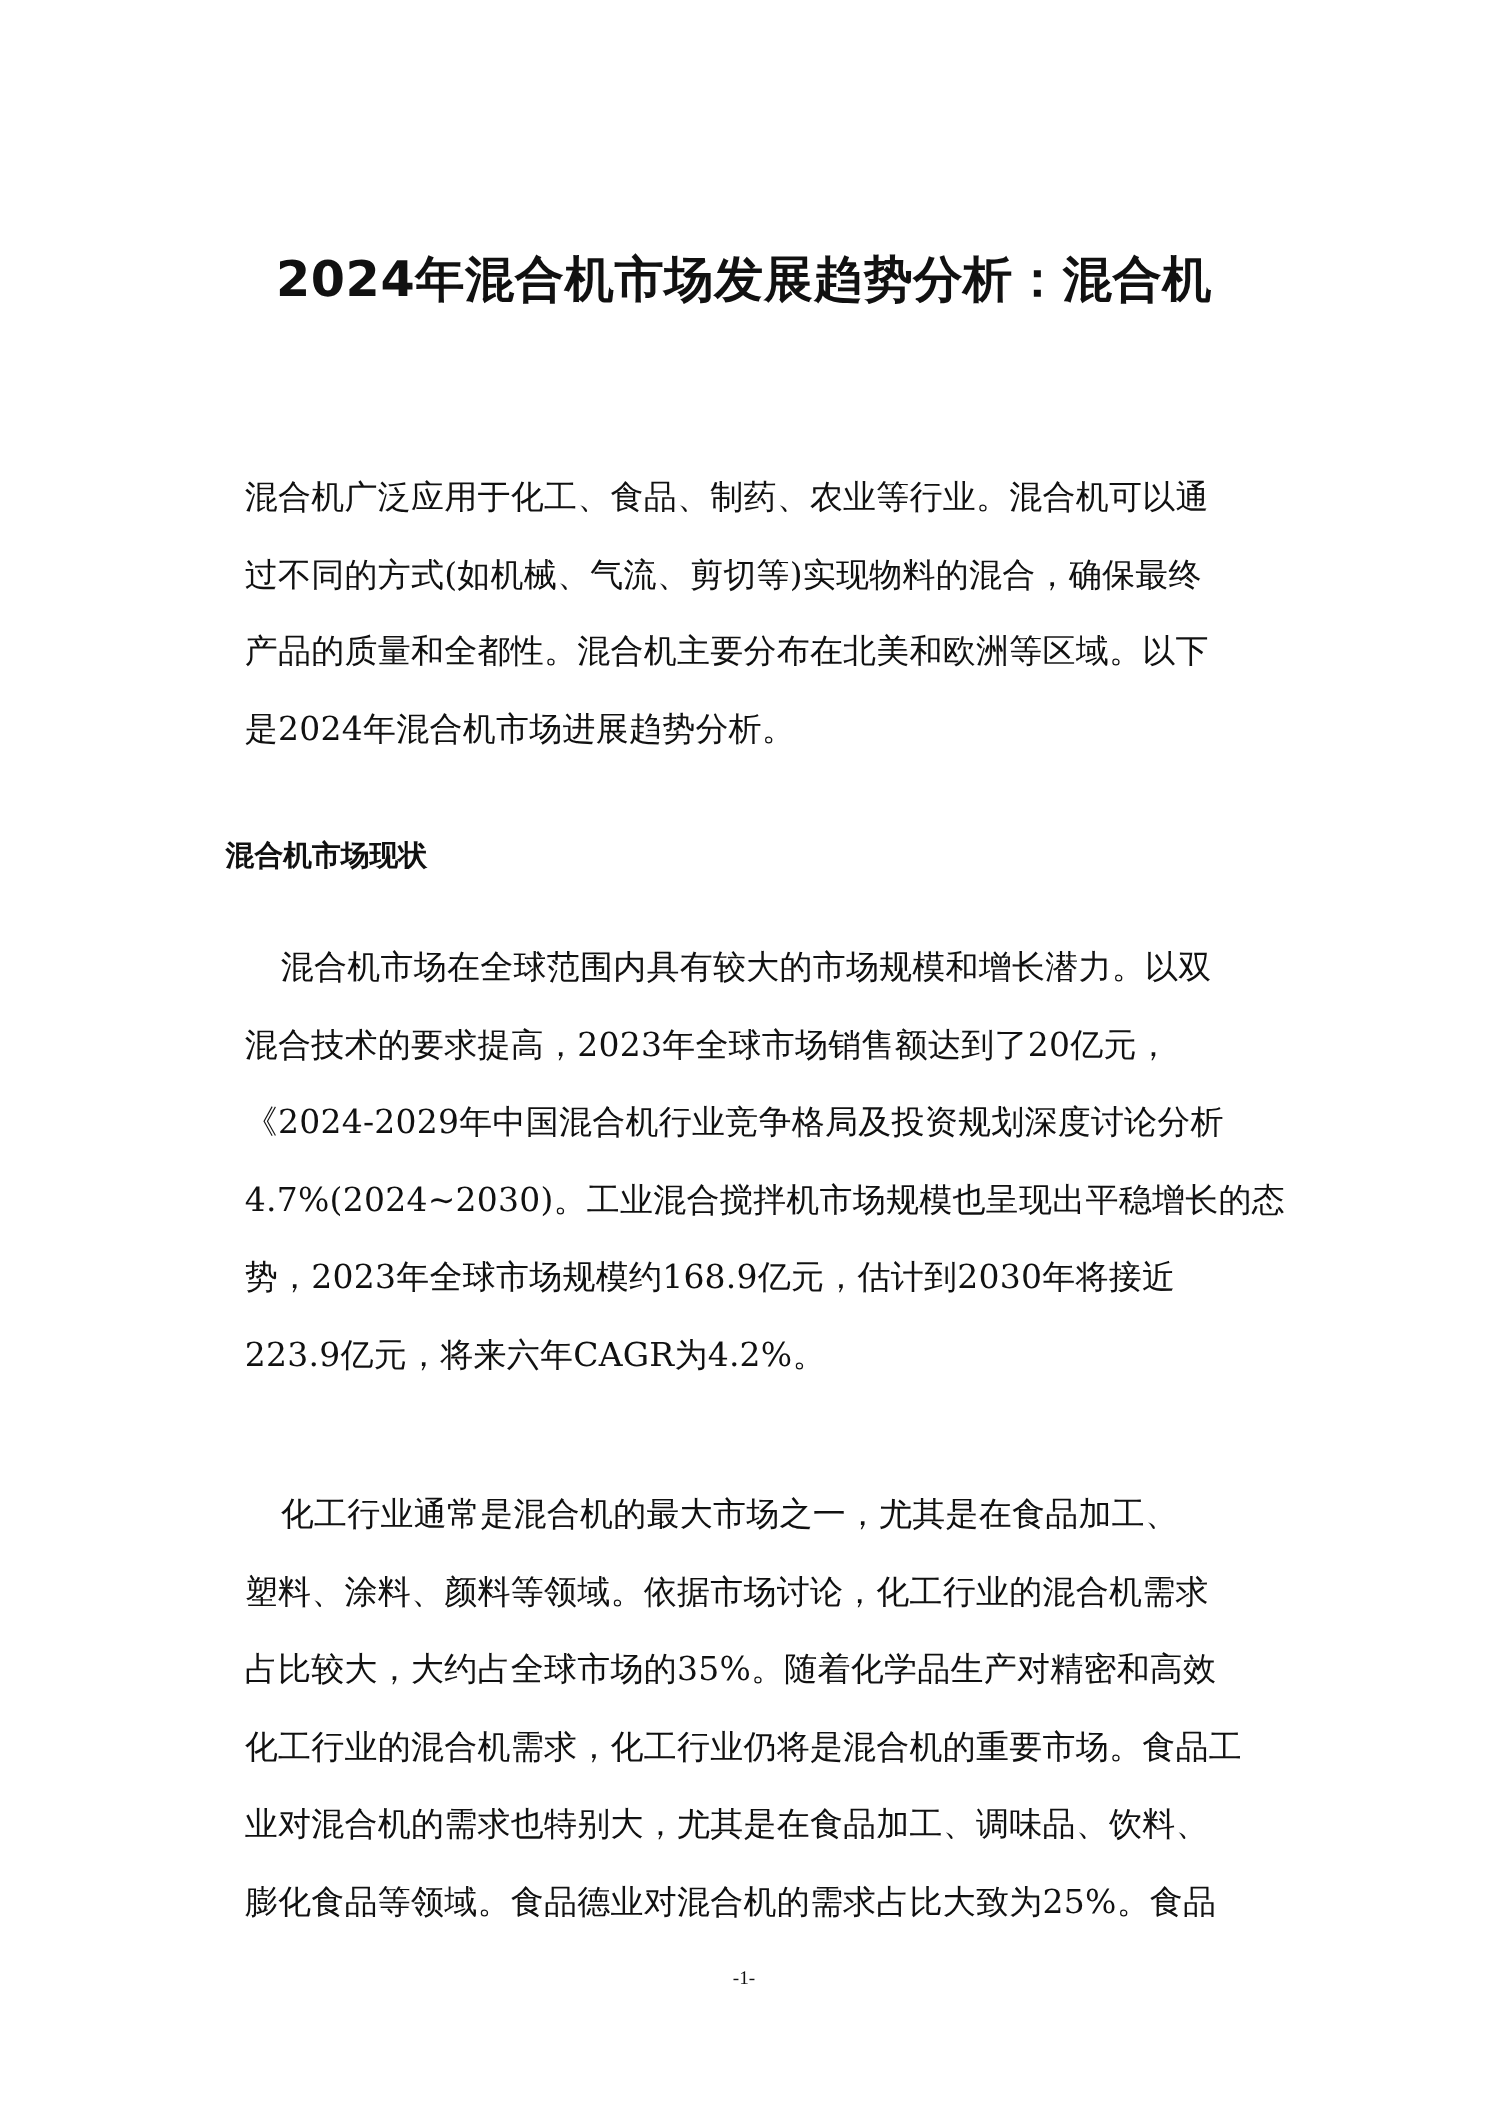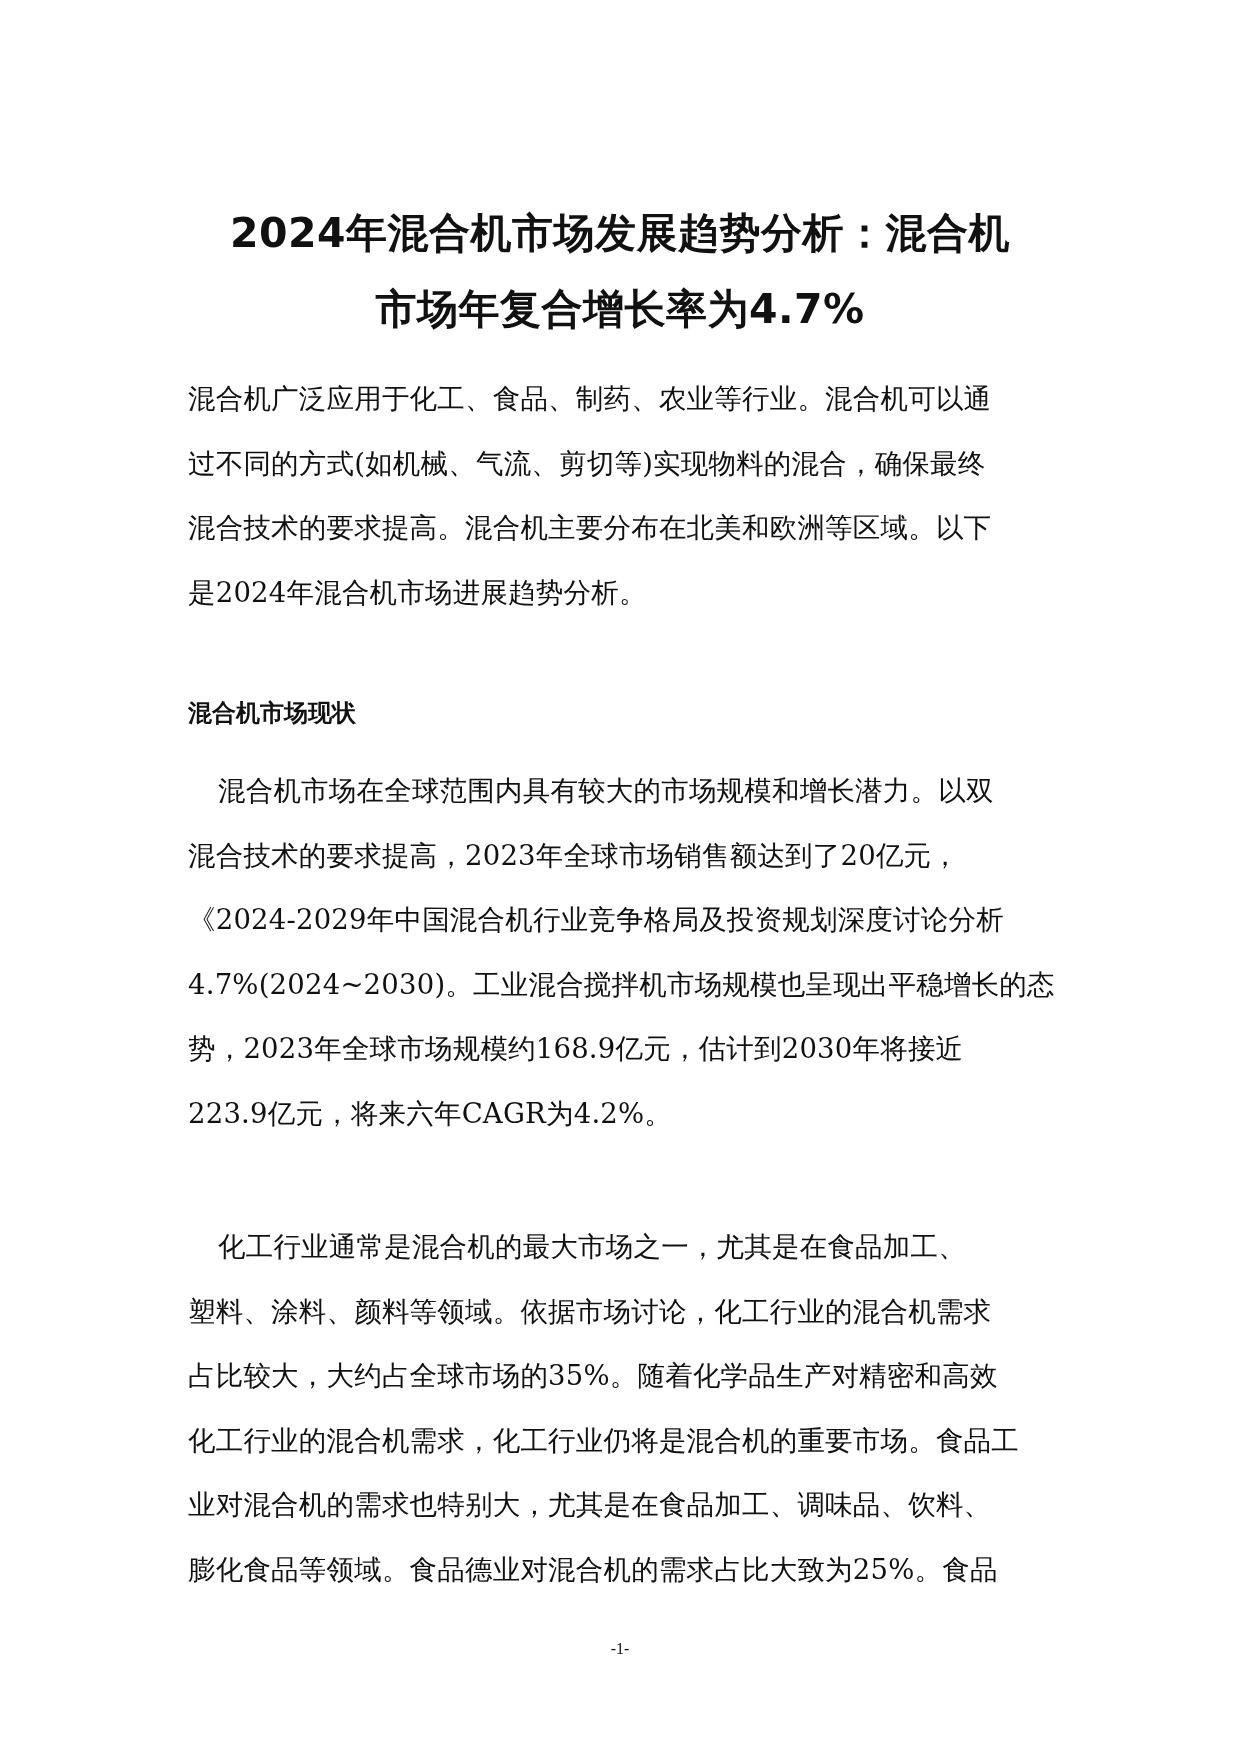--- a/index.html
+++ b/index.html
@@ -37,21 +37,21 @@
     }
     .title .line { display: block; white-space: nowrap; }
     .para {
       position: absolute;
       left: 188px;
       width: 862px;
       font-size: 27.5px;
       line-height: 64.5px;
       text-align: justify;
       text-align-last: left;
-      margin: 0;
+      margin: 16px;
       letter-spacing: 0.2px;
     }
     .para .ln { display: block; white-space: nowrap; }
     .indent { padding-left: 30px; }
     .heading {
       position: absolute;
       left: 188px;
       top: 693px;
       font-size: 24px;
       line-height: 40px;
@@ -67,27 +67,26 @@
       font-family: "Liberation Serif", serif;
     }
   </style>
 </head>
 <body>
 
 <div class="page">
 
   <h1 class="title">
     <span class="line">2024年混合机市场发展趋势分析：混合机</span>
-    <span class="line">市场年复合增长率为4.7%</span>
   </h1>
 
   <p class="para" style="top:366px;">
     <span class="ln">混合机广泛应用于化工、食品、制药、农业等行业。混合机可以通</span>
     <span class="ln">过不同的方式(如机械、气流、剪切等)实现物料的混合，确保最终</span>
-    <span class="ln">混合技术的要求提高。混合机主要分布在北美和欧洲等区域。以下</span>
+    <span class="ln">产品的质量和全都性。混合机主要分布在北美和欧洲等区域。以下</span>
     <span class="ln">是2024年混合机市场进展趋势分析。</span>
   </p>
 
   <h2 class="heading">混合机市场现状</h2>
 
   <p class="para" style="top:758px;">
     <span class="ln indent">混合机市场在全球范围内具有较大的市场规模和增长潜力。以双</span>
     <span class="ln">混合技术的要求提高，2023年全球市场销售额达到了20亿元，</span>
     <span class="ln">《2024-2029年中国混合机行业竞争格局及投资规划深度讨论分析</span>
     <span class="ln">4.7%(2024~2030)。工业混合搅拌机市场规模也呈现出平稳增长的态</span>

